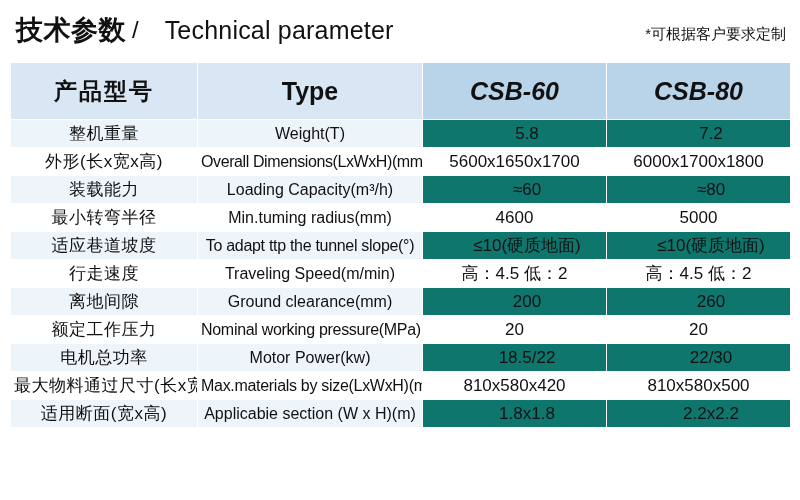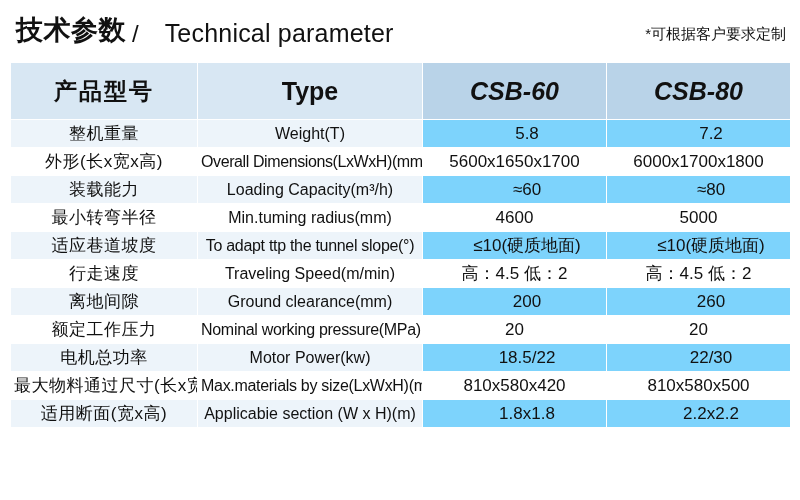--- a/index.html
+++ b/index.html
@@ -23,21 +23,21 @@
   }
   .header {
     display: flex;
     align-items: baseline;
     justify-content: space-between;
     padding: 0 4px 0 6px;
     height: 44px;
   }
   .title-wrap {
     display: flex;
-    align-items: flex-end;
+    align-items: center;
     gap: 6px;
     white-space: nowrap;
   }
   .title-cn {
     font-size: 27px;
     font-weight: bold;
     letter-spacing: 0.5px;
     color: #111;
   }
   .title-sep {
@@ -116,21 +116,21 @@
   tbody td.val {
     font-size: 17px;
   }
 
   
   tbody tr.odd td.cn,
   tbody tr.odd td.en { background: #edf4fa; }
   tbody tr.even td.cn,
   tbody tr.even td.en { background: #ffffff; }
 
-  tbody tr.odd td.val { background: #7dd3fc; padding-left: 28px; }
+  tbody tr.odd td.val { background: #0f766e; padding-left: 28px; }
   tbody tr.even td.val { background: #ffffff; }
 
   .tight { font-size: 13.5px; letter-spacing: -0.3px; }
   .tight2 { font-size: 12.5px; letter-spacing: -0.4px; }
   .tight3 { font-size: 14px; letter-spacing: -0.2px; }
 </style>
 </head>
 <body>
 
 <div class="page">

